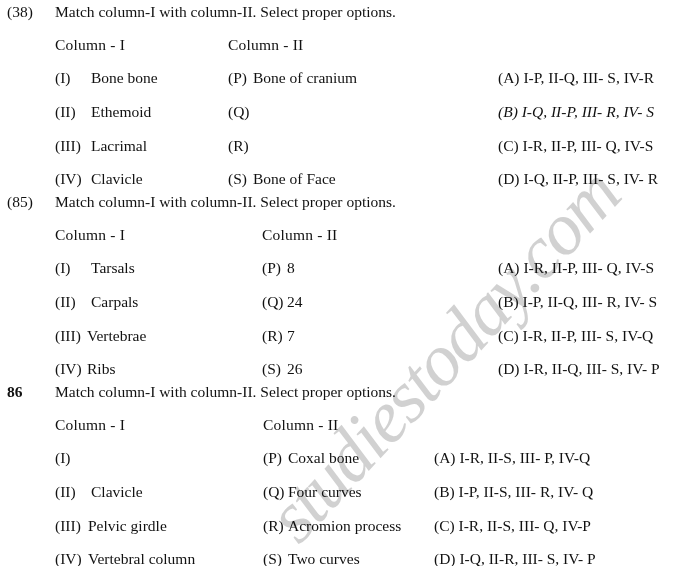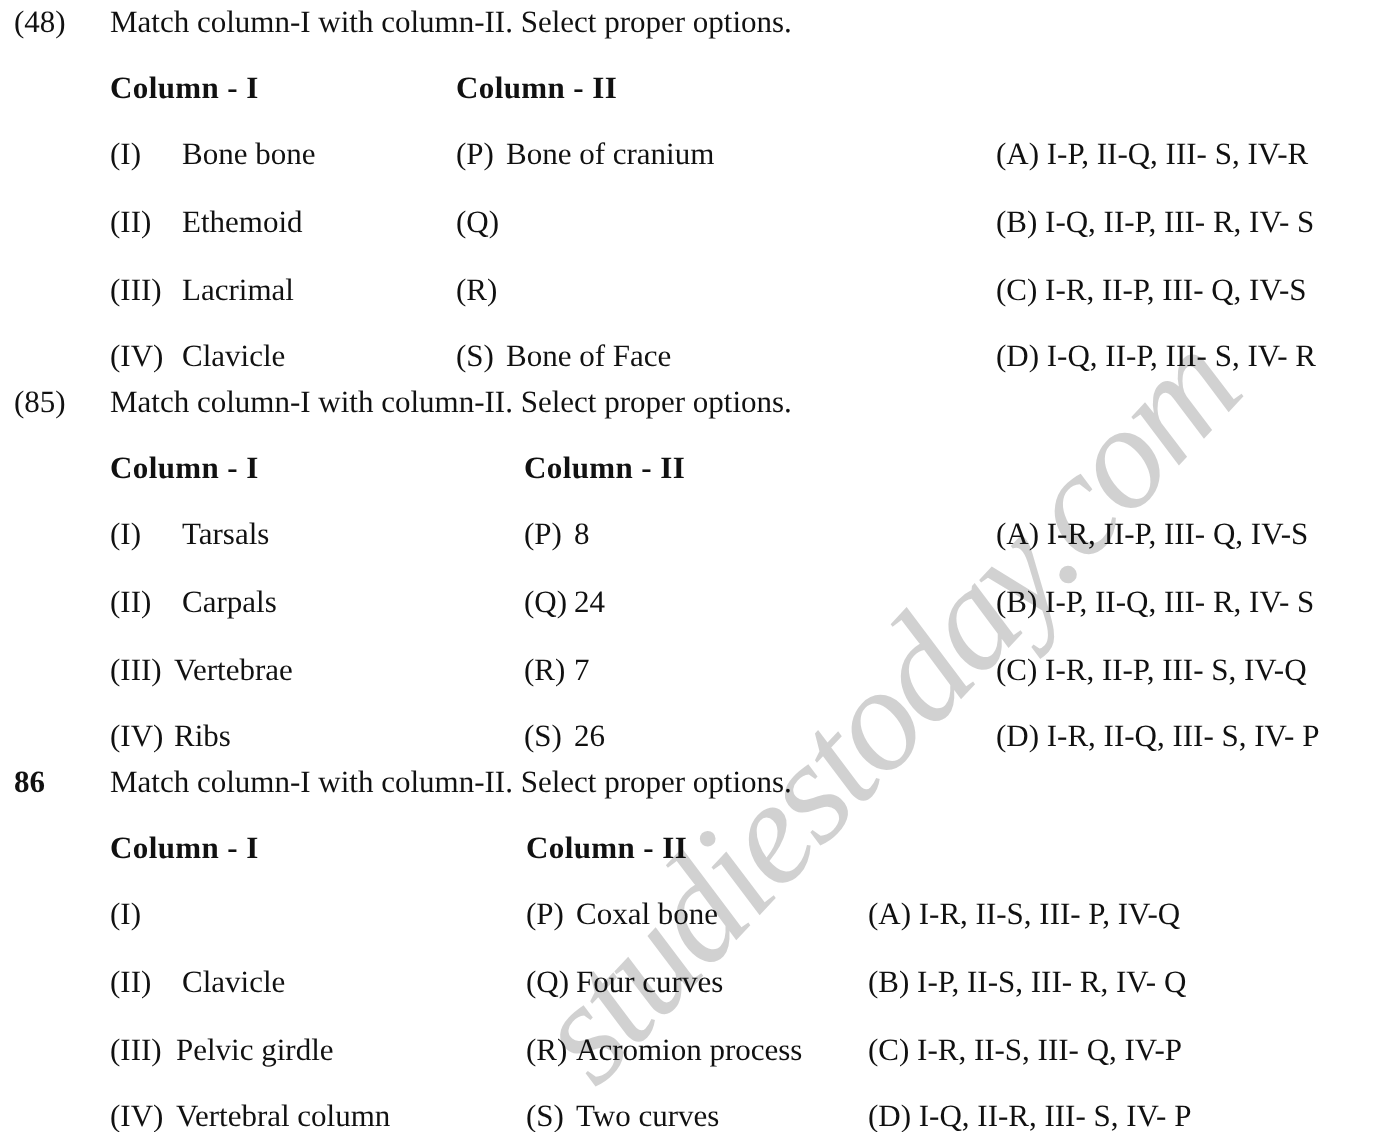--- a/index.html
+++ b/index.html
@@ -72,21 +72,21 @@
     position: absolute;
     left: 55px;
     top: 0;
     font-size: 15.5px;
     line-height: 20px;
     white-space: nowrap;
   }
 
   .col-head {
     position: absolute;
-    font-weight: bold;
+    font-weight: normal;
     font-size: 15.5px;
     line-height: 20px;
     white-space: nowrap;
     letter-spacing: 0.2px;
   }
 
   .row-cell {
     position: absolute;
     font-size: 15.5px;
     line-height: 20px;
@@ -112,21 +112,21 @@
 </head>
 <body>
 
 <div id="watermark">
   <div class="wm-text">studiestoday.com</div>
 </div>
 
 <div id="page">
 
   <div class="qblock" style="top:2px;">
-    <div class="q-number">(48)</div>
+    <div class="q-number">(38)</div>
     <div class="q-prompt">Match column-I with column-II. Select proper options.</div>
 
     <div class="col-head" style="left:55px; top:33px;">Column - I</div>
     <div class="col-head" style="left:228px; top:33px;">Column - II</div>
 
     <div class="row-cell" style="left:55px; top:66px;">
       <span class="lbl" style="width:36px;">(I)</span>
       <span class="txt">Bone bone</span>
     </div>
     <div class="row-cell" style="left:55px; top:100px;">
@@ -151,21 +151,21 @@
     </div>
     <div class="row-cell" style="left:228px; top:134px;">
       <span class="lbl" style="width:25px;">(R)</span>
     </div>
     <div class="row-cell" style="left:228px; top:167px;">
       <span class="lbl" style="width:25px;">(S)</span>
       <span class="txt">Bone of Face</span>
     </div>
 
     <div class="opt-cell" style="left:498px; top:66px;">(A) I-P, II-Q, III- S, IV-R</div>
-    <div class="opt-cell" style="left:498px; top:100px;">(B) I-Q, II-P, III- R, IV- S</div>
+    <div class="opt-cell" style="left:498px; top:100px;font-style:italic;">(B) I-Q, II-P, III- R, IV- S</div>
     <div class="opt-cell" style="left:498px; top:134px;">(C) I-R, II-P, III- Q, IV-S</div>
     <div class="opt-cell" style="left:498px; top:167px;">(D) I-Q, II-P, III- S, IV- R</div>
   </div>
 
   <div class="qblock" style="top:192px;">
     <div class="q-number">(85)</div>
     <div class="q-prompt">Match column-I with column-II. Select proper options.</div>
 
     <div class="col-head" style="left:55px; top:33px;">Column - I</div>
     <div class="col-head" style="left:262px; top:33px;">Column - II</div>

